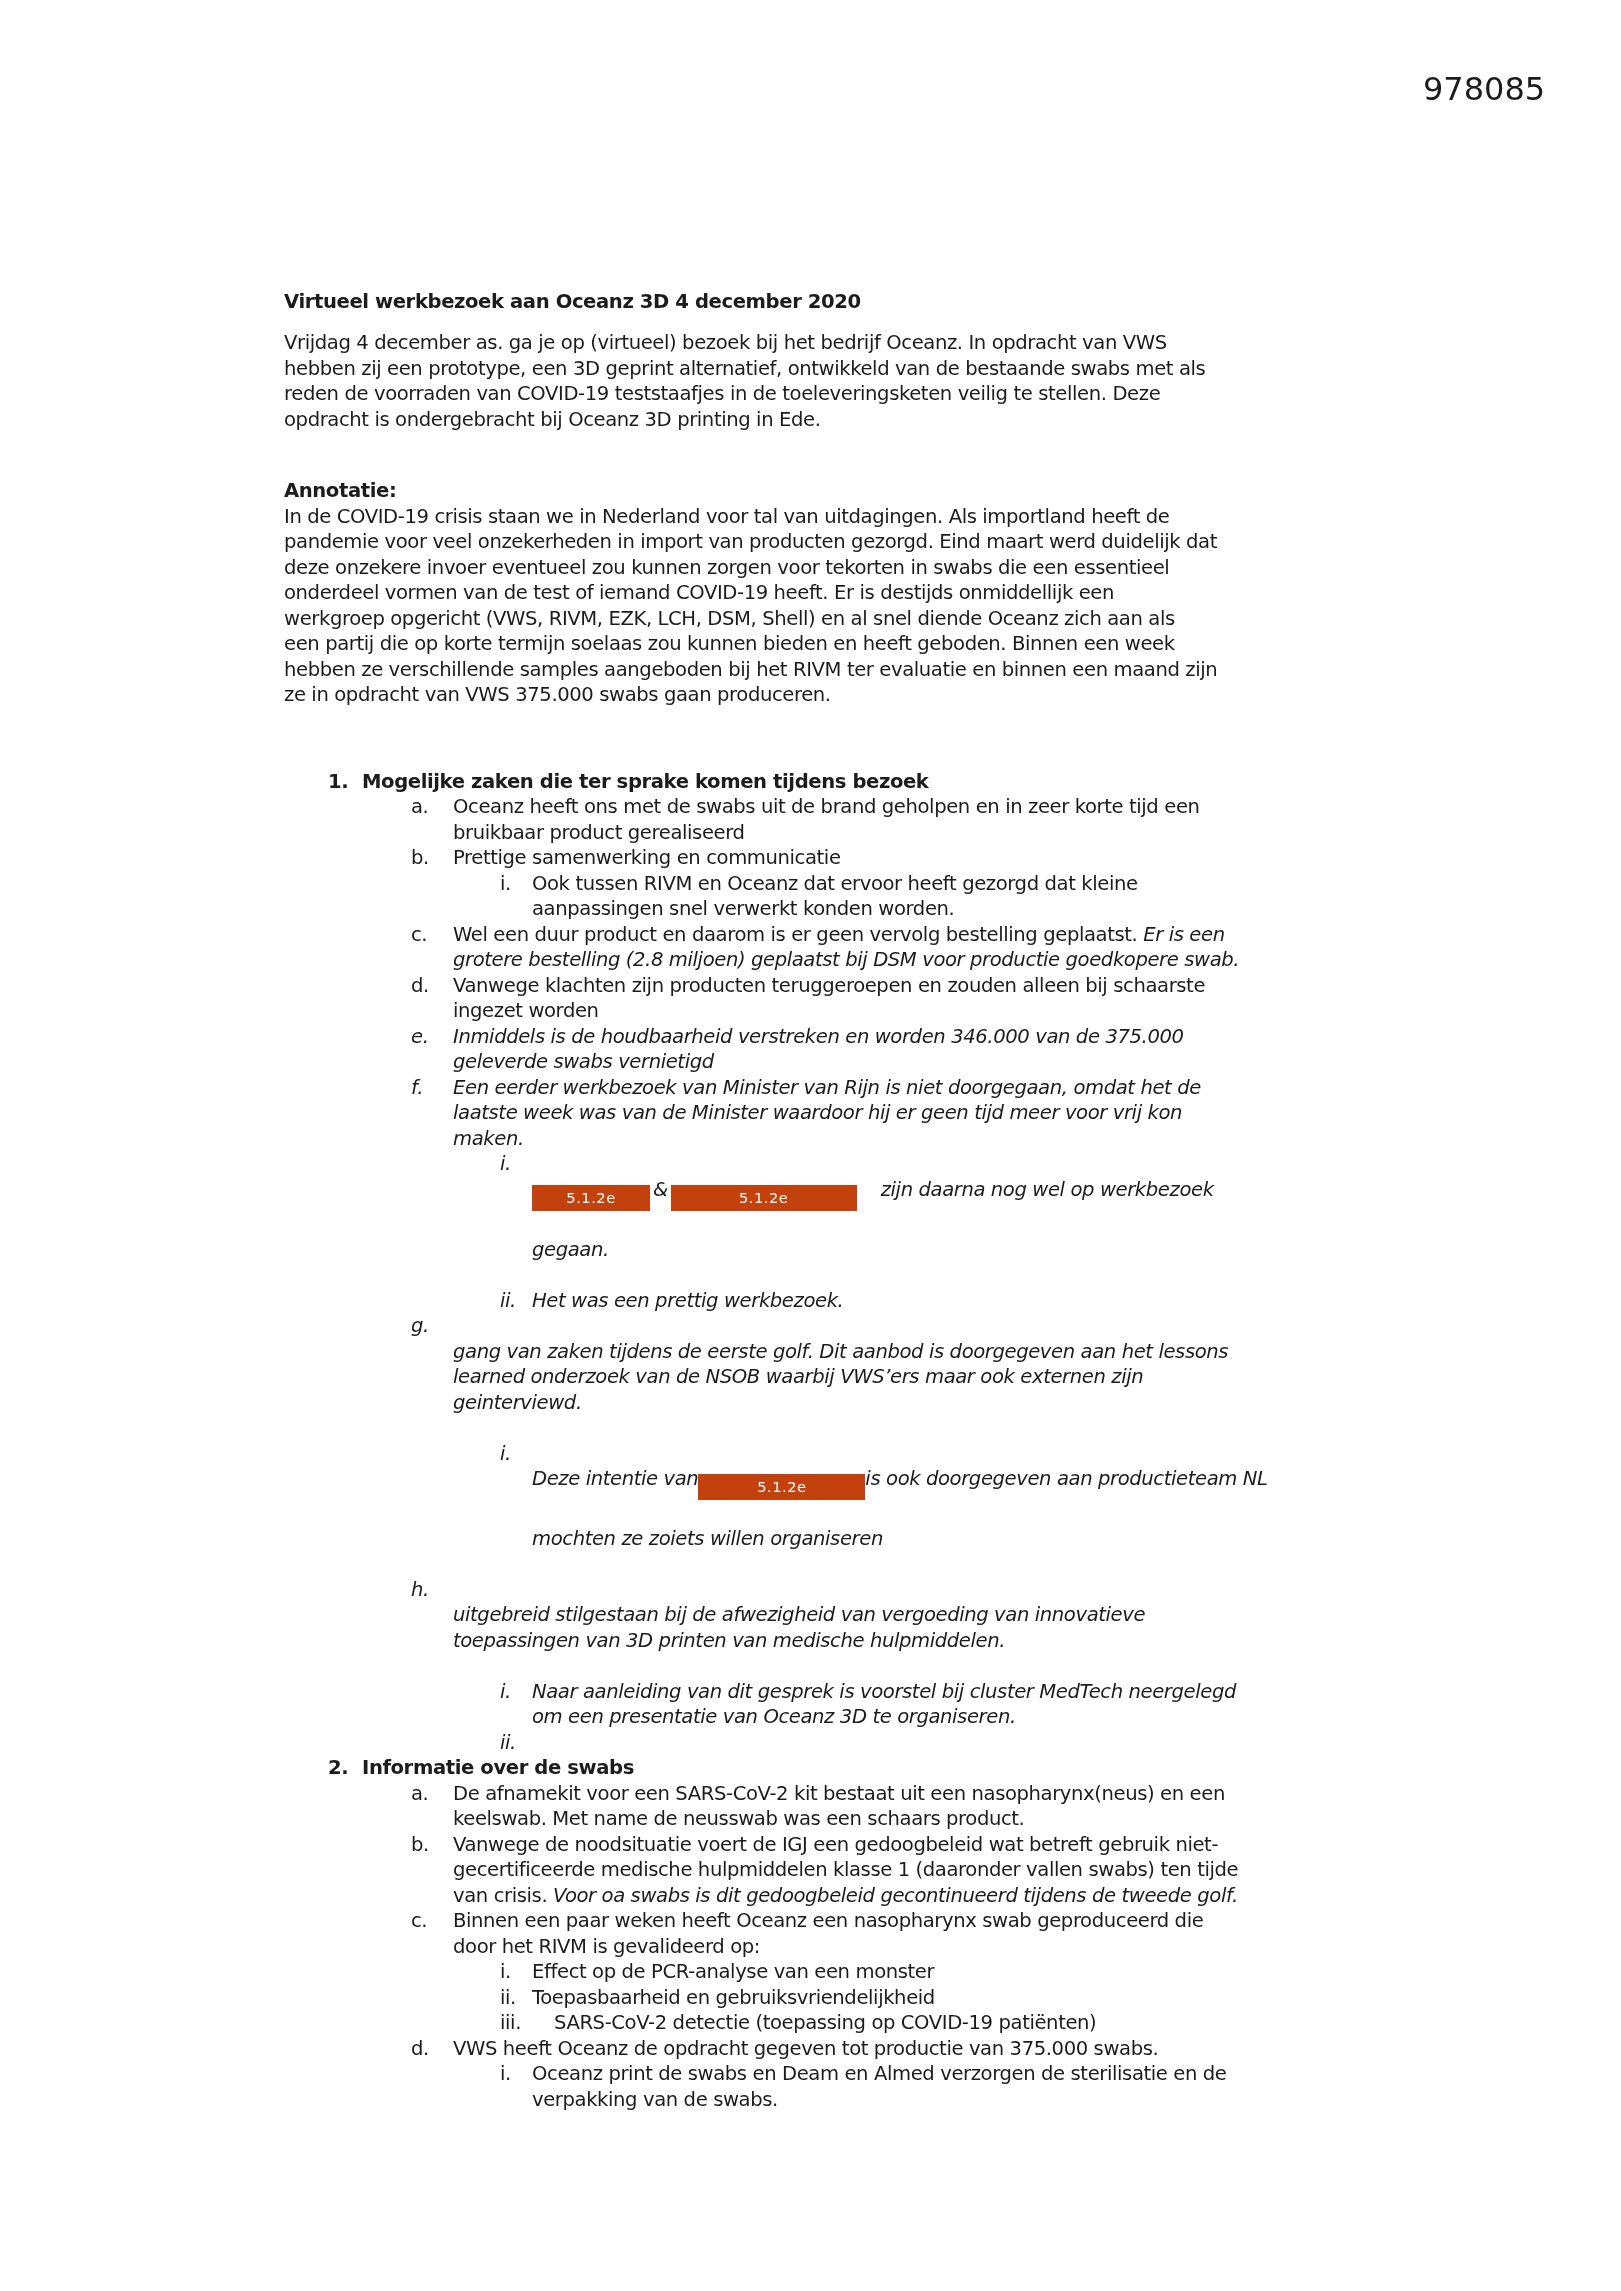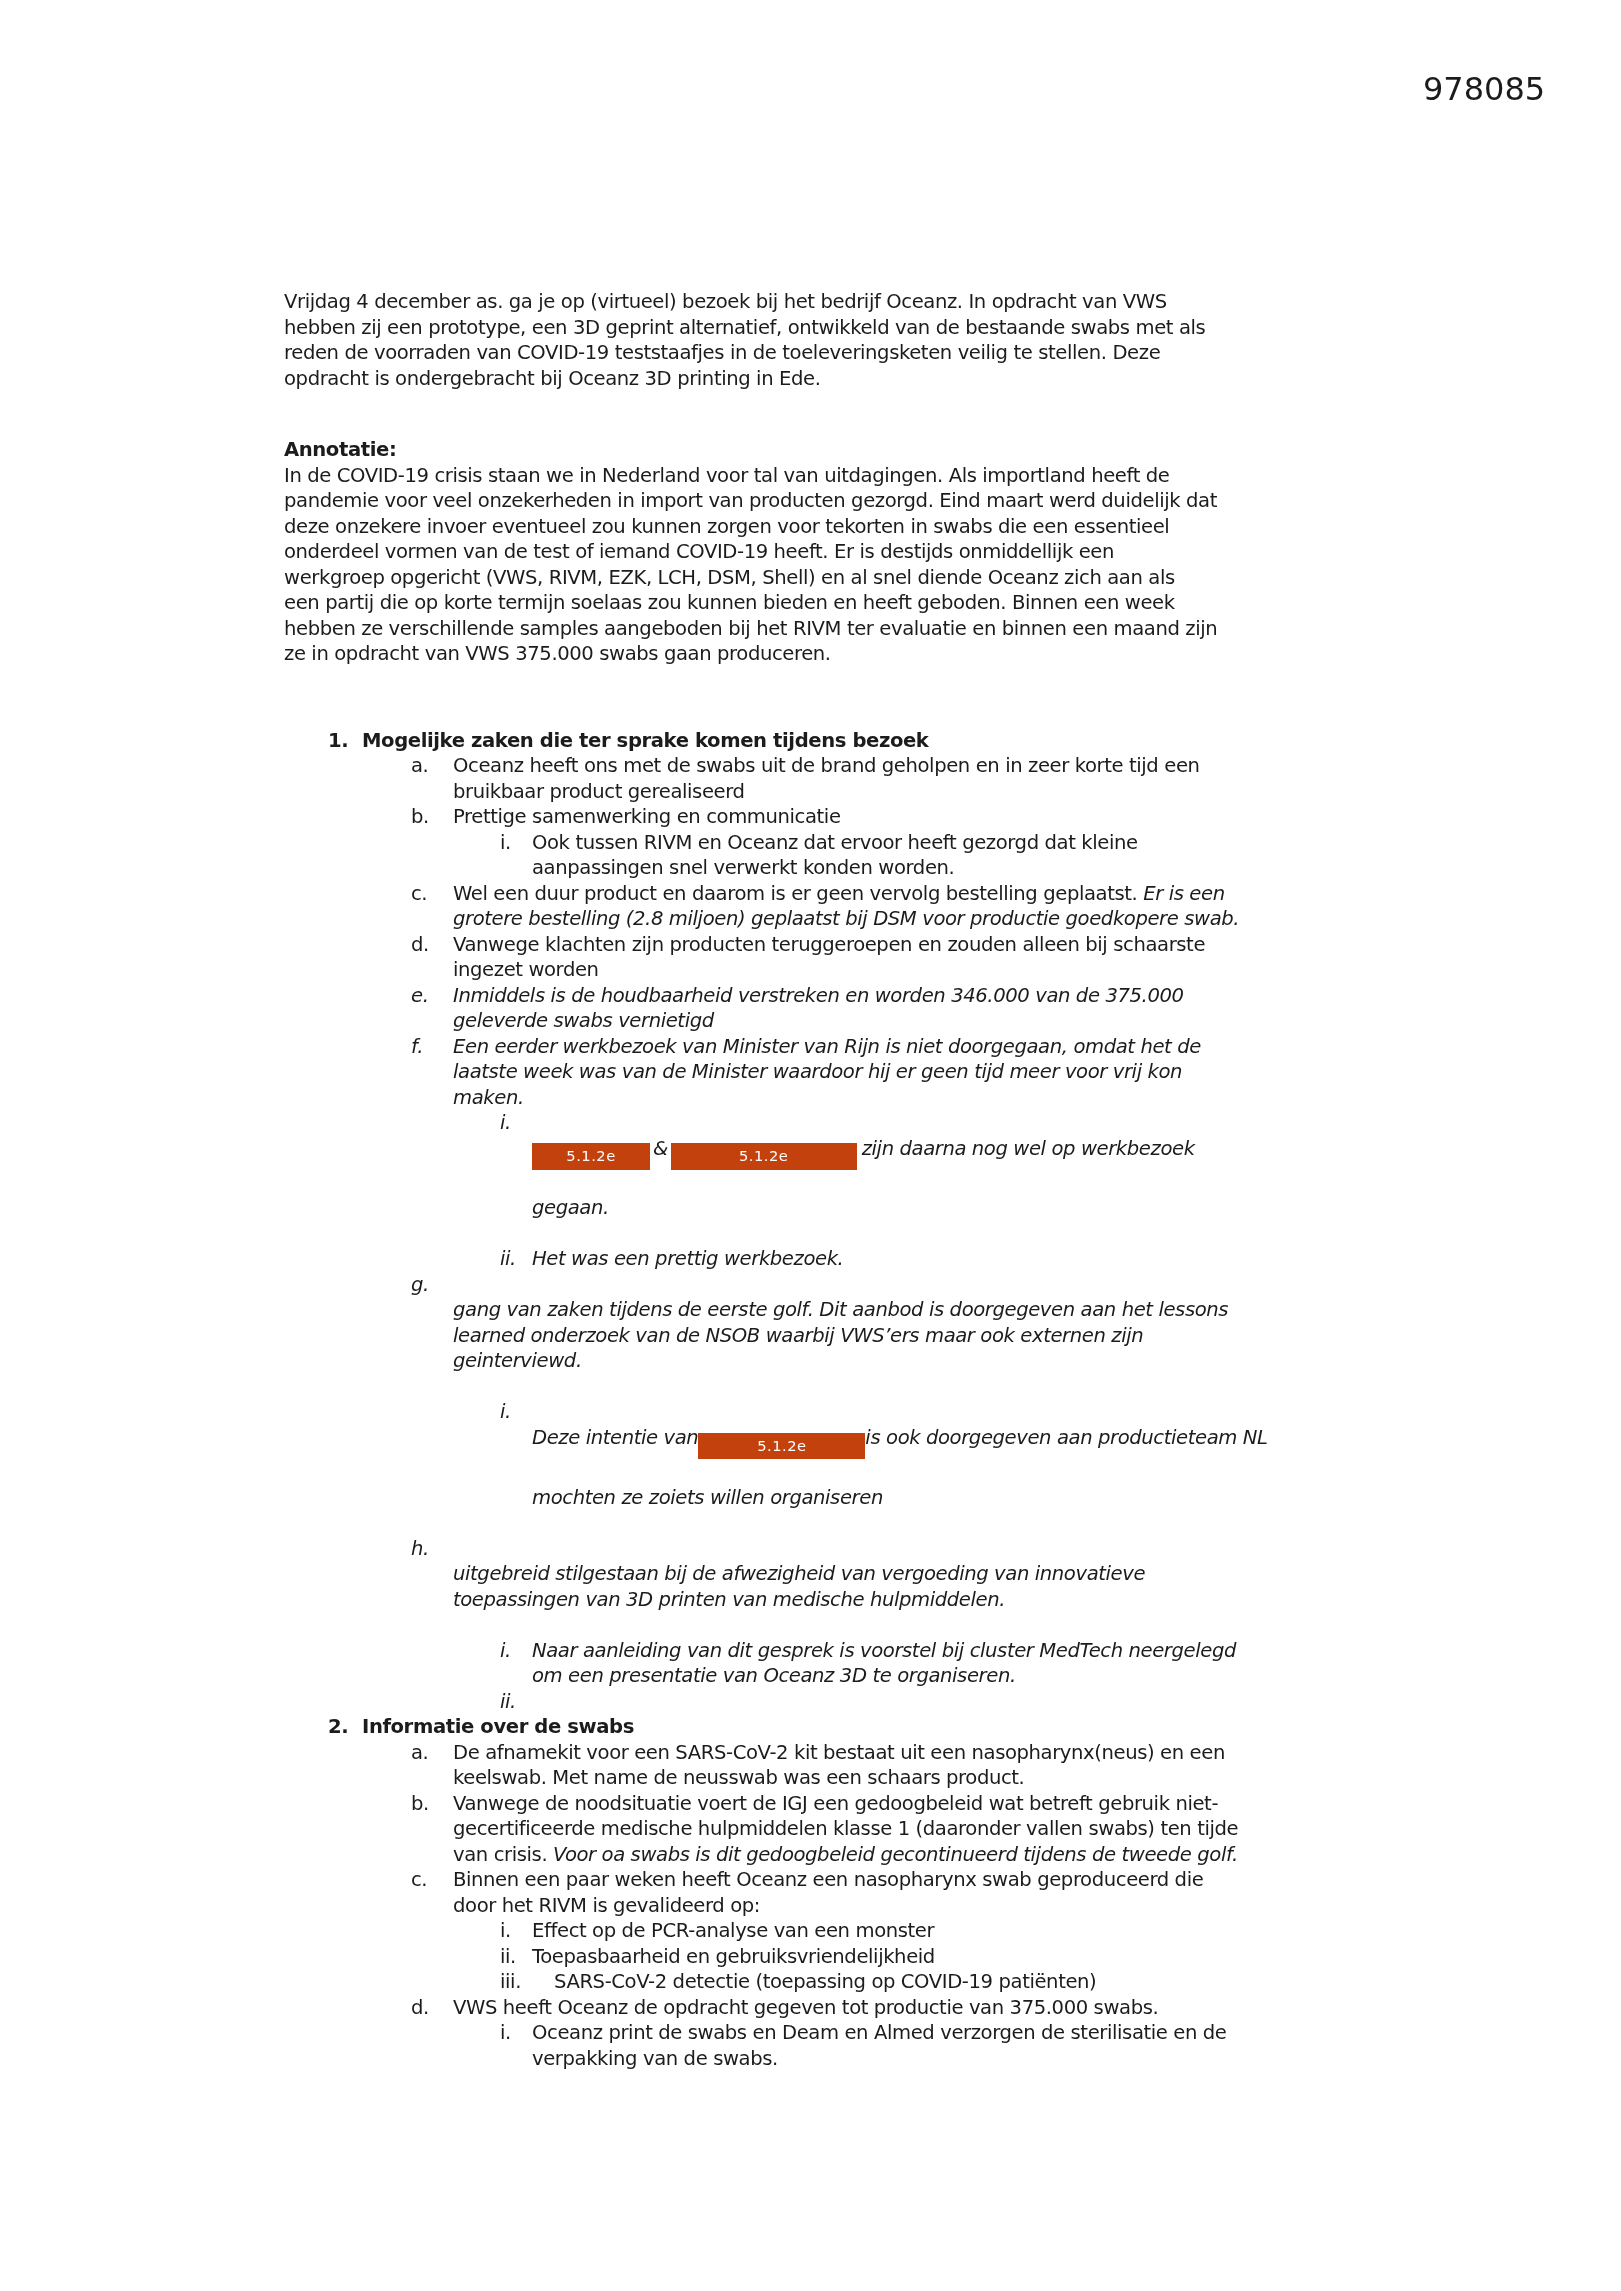--- a/index.html
+++ b/index.html
@@ -38,32 +38,33 @@
     display:inline-block;
     background:#c2410c;color:#ffffff;
     font-style:normal;font-size:14.7px;letter-spacing:0.5px;
     text-align:center;
     height:26.5px;line-height:26.5px;
     vertical-align:-6.9px;
   }
   .w120{width:118px}.w170{width:167px}.w190{width:186px}.w195{width:191px}
   .tall{height:34px;line-height:34px;vertical-align:-11.8px;}
   .drop{position:relative;top:4.9px;}
-  .gap-l{margin-left:5px}.gap-r{margin-right:7.8px}.gap-s{margin-left:2.9px;margin-right:2.9px}
+  .gap-l{margin-left:24px}.gap-r{margin-right:7.8px}.gap-s{margin-left:2.9px;margin-right:2.9px}
   .tab{margin-left:22px}
 </style>
 </head>
 <body>
 
 <div class="page">
 
   <div class="doc-number">978085</div>
 
   <div class="content">
 
+    <p class="title">Virtueel werkbezoek aan Oceanz 3D 4 december 2020</p>
 
     <p class="para">Vrijdag 4 december as. ga je op (virtueel) bezoek bij het bedrijf Oceanz. In opdracht van VWS
 hebben zij een prototype, een 3D geprint alternatief, ontwikkeld van de bestaande swabs met als
 reden de voorraden van COVID-19 teststaafjes in de toeleveringsketen veilig te stellen. Deze
 opdracht is ondergebracht bij Oceanz 3D printing in Ede.</p>
 
     <div class="annot-head">Annotatie:</div>
     <p class="para">In de COVID-19 crisis staan we in Nederland voor tal van uitdagingen. Als importland heeft de
 pandemie voor veel onzekerheden in import van producten gezorgd. Eind maart werd duidelijk dat
 deze onzekere invoer eventueel zou kunnen zorgen voor tekorten in swabs die een essentieel

